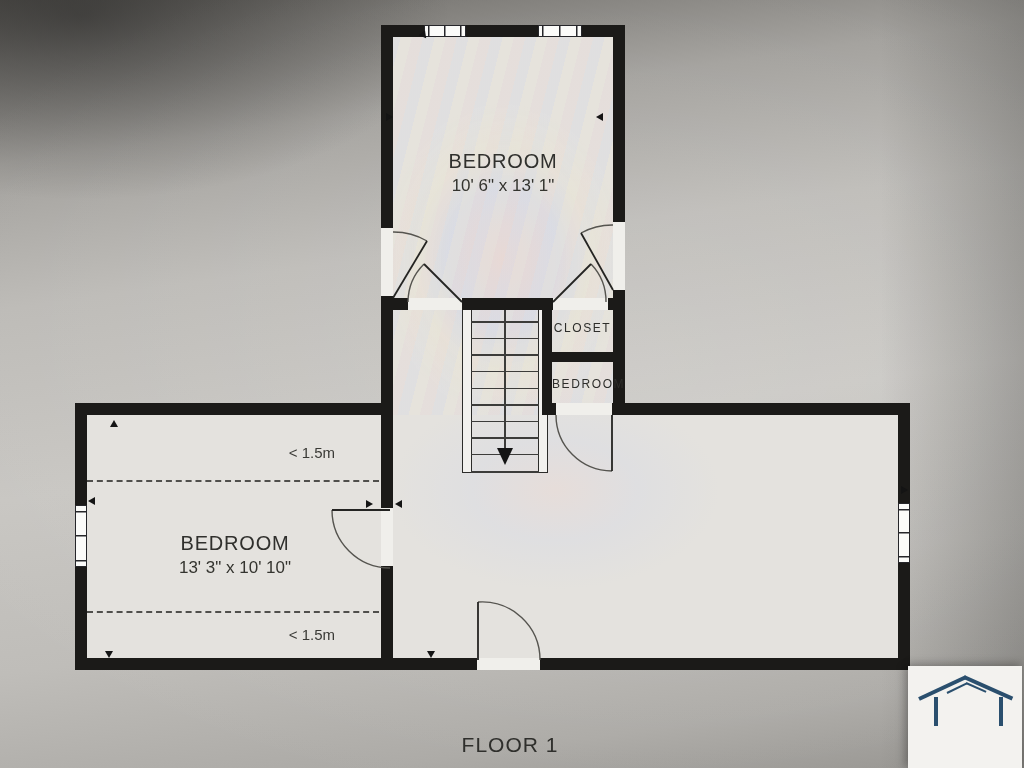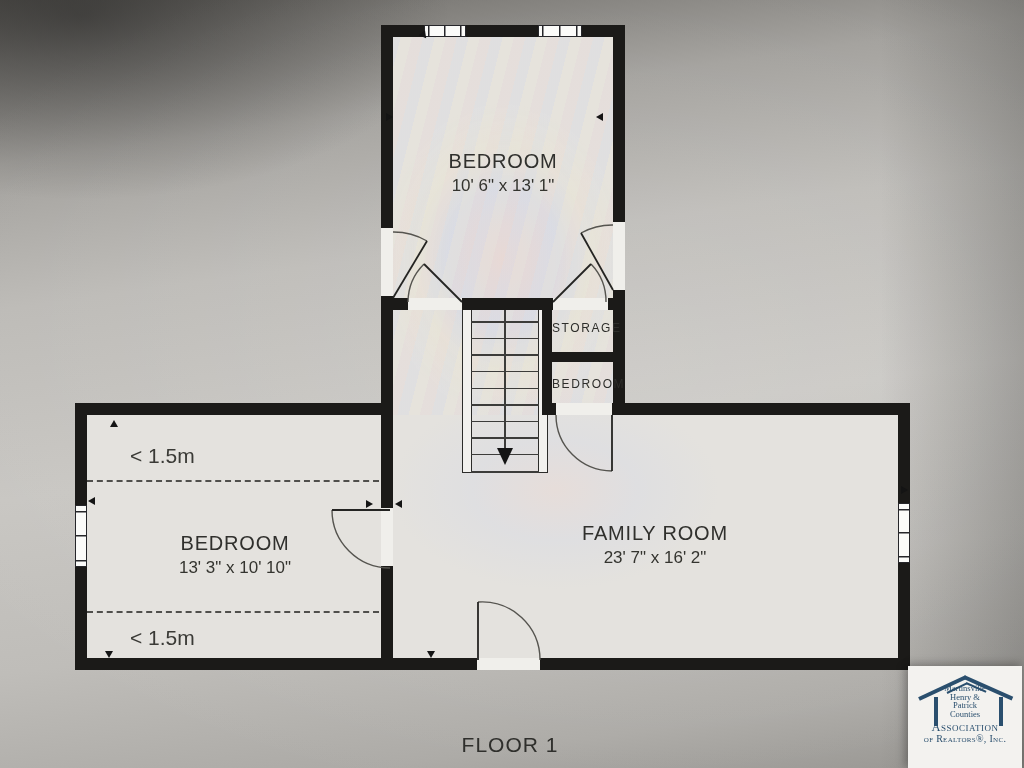--- a/index.html
+++ b/index.html
@@ -42,21 +42,21 @@
   .stair-arrow{position:absolute;width:0;height:0;border-left:8.5px solid transparent;border-right:8.5px solid transparent;border-top:17px solid #141414;}
   .tri{position:absolute;width:0;height:0;border:4.5px solid transparent;}
   .tri-up{border-bottom:7px solid #141414;border-top:0;}
   .tri-down{border-top:7px solid #141414;border-bottom:0;}
   .tri-left{border-right:7px solid #141414;border-left:0;}
   .tri-right{border-left:7px solid #141414;border-right:0;}
   .room-label{position:absolute;text-align:center;}
   .room-name{font-size:20px;letter-spacing:.8px;color:#30302d;}
   .room-dims{font-size:17px;margin-top:3px;color:#34342f;}
   .small-label{position:absolute;text-align:center;font-size:12px;letter-spacing:1.6px;color:#2e2e2b;}
-  .ceil-label{position:absolute;text-align:left;font-size:21px;color:#3a3a36;}
+  .ceil-label{position:absolute;text-align:right;font-size:15px;color:#3a3a36;}
   .floor-title{position:absolute;font-size:21px;letter-spacing:1px;color:#2f2f2c;text-align:center;}
   
   .logo-box{position:absolute;left:908px;top:666px;width:114px;height:102px;background:#f3f2ef;
       box-shadow:-4px 0 8px rgba(0,0,0,.22), 0 -4px 8px rgba(0,0,0,.12);}
   .logo-el{position:absolute;background:#2a4f6e;}
   .rot{transform-origin:0 50%;}
   .logo-text{position:absolute;left:908px;top:684px;width:114px;text-align:center;color:#2a4f6e;
       font-family:"Liberation Serif",serif;}
   .logo-loc{font-size:8.5px;line-height:8.5px;}
   .logo-assoc{font-size:12.5px;line-height:13px;margin-top:3px;font-variant:small-caps;letter-spacing:.5px;}
@@ -156,42 +156,30 @@
     <div class="tri tri-right" style="left:901px;top:486px;"></div>
 
     <div class="room-label" style="left:393px;top:150px;width:220px;">
       <div class="room-name">BEDROOM</div>
       <div class="room-dims">10' 6" x 13' 1"</div>
     </div>
     <div class="room-label" style="left:110px;top:532px;width:250px;">
       <div class="room-name">BEDROOM</div>
       <div class="room-dims">13' 3" x 10' 10"</div>
     </div>
-    <div class="room-label" style="left:505px;top:522px;width:300px;">
-      <div class="room-name">FAMILY ROOM</div>
-      <div class="room-dims">23' 7" x 16' 2"</div>
-    </div>
-    <div class="small-label" style="left:552px;top:321px;width:61px;">STORAGE</div>
+    <div class="small-label" style="left:552px;top:321px;width:61px;">CLOSET</div>
     <div class="small-label" style="left:552px;top:377px;width:61px;">BEDROOM</div>
 
     <div class="ceil-label" style="left:130px;top:444px;width:205px;">&lt; 1.5m</div>
     <div class="ceil-label" style="left:130px;top:626px;width:205px;">&lt; 1.5m</div>
 
     <div class="floor-title" style="left:445px;top:733px;width:130px;">FLOOR 1</div>
   </div>
 
   <div class="logo-box">
     <div class="logo-el rot" style="left:11px;top:31px;width:52px;height:4px;transform:rotate(-25deg);"></div>
     <div class="logo-el rot" style="left:56px;top:9px;width:53px;height:4px;transform:rotate(24deg);"></div>
     <div class="logo-el rot" style="left:39px;top:26px;width:22px;height:2px;transform:rotate(-26deg);"></div>
     <div class="logo-el rot" style="left:58px;top:16px;width:22px;height:2px;transform:rotate(24deg);"></div>
     <div class="logo-el" style="left:26px;top:31px;width:4px;height:29px;"></div>
     <div class="logo-el" style="left:91px;top:31px;width:4px;height:29px;"></div>
   </div>
-  <div class="logo-text">
-    <div class="logo-loc">Martinsville</div>
-    <div class="logo-loc">Henry &amp;</div>
-    <div class="logo-loc">Patrick</div>
-    <div class="logo-loc">Counties</div>
-    <div class="logo-assoc">Association</div>
-    <div class="logo-real">of Realtors®, Inc.</div>
-  </div>
 </div>
 
 </body></html>

